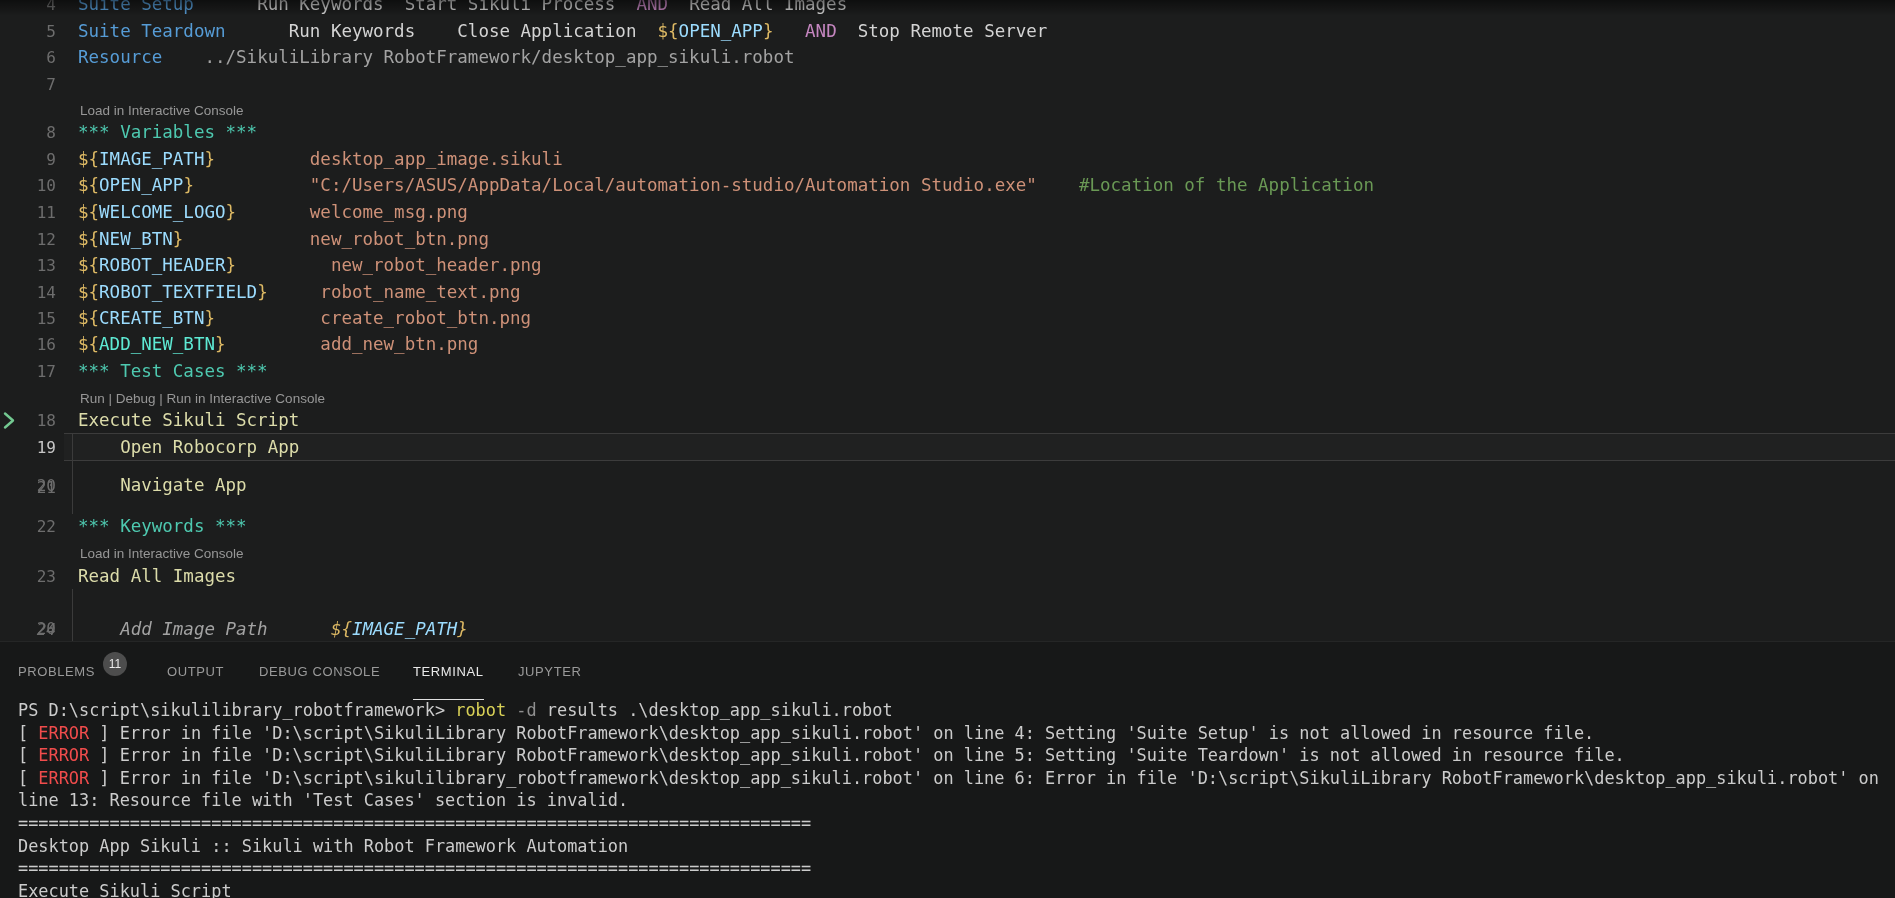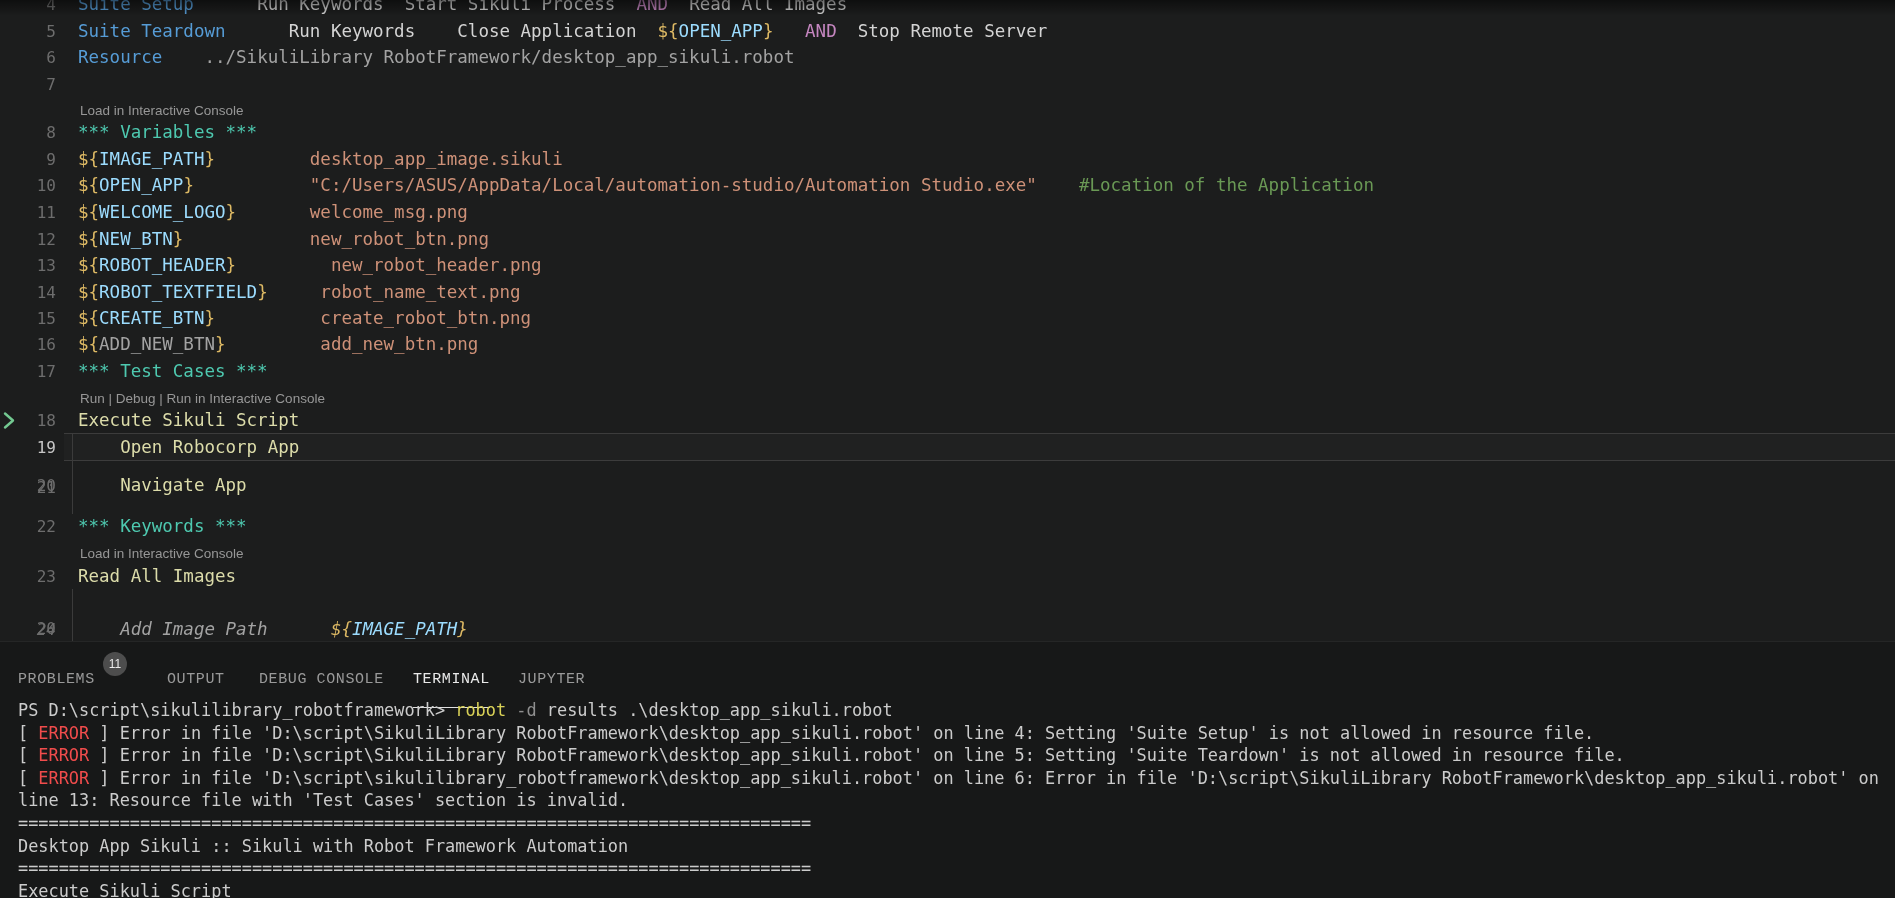--- a/index.html
+++ b/index.html
@@ -14,22 +14,22 @@
   .lens{position:absolute;left:80px;top:0;white-space:pre;font-family:"Liberation Sans",sans-serif;
         font-size:13.5px;color:#979797;line-height:27px;}
   #cur-line{position:absolute;left:64px;right:0;top:433px;height:26px;
             border-top:1px solid #3c3c3c;border-bottom:1px solid #3c3c3c;background:rgba(255,255,255,0.02);}
   .iguide{position:absolute;width:1px;background:#3b3b3b;left:72px;}
   #top-shadow{position:absolute;left:0;top:0;width:100%;height:16px;
               background:linear-gradient(rgba(0,0,0,0.5),rgba(0,0,0,0));pointer-events:none;}
   #run-glyph{position:absolute;left:2px;top:411px;width:14px;height:19px;}
   
   #panel{position:absolute;left:0;top:641px;width:1895px;height:257px;background:#171818;border-top:1px solid #252626;}
-  .tab{position:absolute;top:16px;height:49px;line-height:44px;font-family:Liberation Mono, monospace;
-       font-size:15px;letter-spacing:0.6px;color:#9a9a9a;cursor:pointer;}
+  .tab{position:absolute;top:8px;height:49px;line-height:44px;font-family:Liberation Sans, sans-serif;
+       font-size:13px;letter-spacing:0.6px;color:#9a9a9a;cursor:pointer;}
   .tab.active{color:#e9e9e9;border-bottom:1.5px solid #e0e0e0;}
   #badge{position:absolute;left:103px;top:10px;width:24px;height:24px;border-radius:50%;
          background:#4d4d4d;color:#eaeaea;font-family:"Liberation Sans",sans-serif;font-size:12px;
          line-height:24px;text-align:center;}
   .tline{position:absolute;left:18px;white-space:pre;font-size:16.9px;line-height:22.6px;color:#cccccc;}
 </style>
 </head>
 <body>
 
 <div id="screen">
@@ -83,21 +83,21 @@
         <div class="row" style="top: 279px;">
           <span class="ln">14</span>
           <span class="code"><span style="color: rgb(221, 185, 100);">${</span><span style="color: rgb(156, 220, 254);">ROBOT_TEXTFIELD</span><span style="color: rgb(221, 185, 100);">}</span><span style="color: rgb(212, 212, 212);">     </span><span style="color: rgb(206, 145, 120);">robot_name_text.png</span></span>
         </div>
         <div class="row" style="top: 305px;">
           <span class="ln">15</span>
           <span class="code"><span style="color: rgb(221, 185, 100);">${</span><span style="color: rgb(156, 220, 254);">CREATE_BTN</span><span style="color: rgb(221, 185, 100);">}</span><span style="color: rgb(212, 212, 212);">          </span><span style="color: rgb(206, 145, 120);">create_robot_btn.png</span></span>
         </div>
         <div class="row" style="top: 331px;">
           <span class="ln">16</span>
-          <span class="code"><span style="color: rgb(221, 185, 100);">${</span><span style="color: #a3a3a3;">ADD_NEW_BTN</span><span style="color: rgb(221, 185, 100);">}</span><span style="color: rgb(212, 212, 212);">         </span><span style="color: rgb(206, 145, 120);">add_new_btn.png</span></span>
+          <span class="code"><span style="color: rgb(221, 185, 100);">${</span><span style="color: #5eead4;">ADD_NEW_BTN</span><span style="color: rgb(221, 185, 100);">}</span><span style="color: rgb(212, 212, 212);">         </span><span style="color: rgb(206, 145, 120);">add_new_btn.png</span></span>
         </div>
         <div class="row" style="top: 358px;">
           <span class="ln">17</span>
           <span class="code"><span style="color: rgb(78, 201, 176);">*** Test Cases ***</span></span>
         </div>
         <div class="row" style="top: 385px;">
           <span class="lens">Run | Debug | Run in Interactive Console</span>
         </div>
         <div class="row" style="top: 407px;">
           <span class="ln">18</span>

